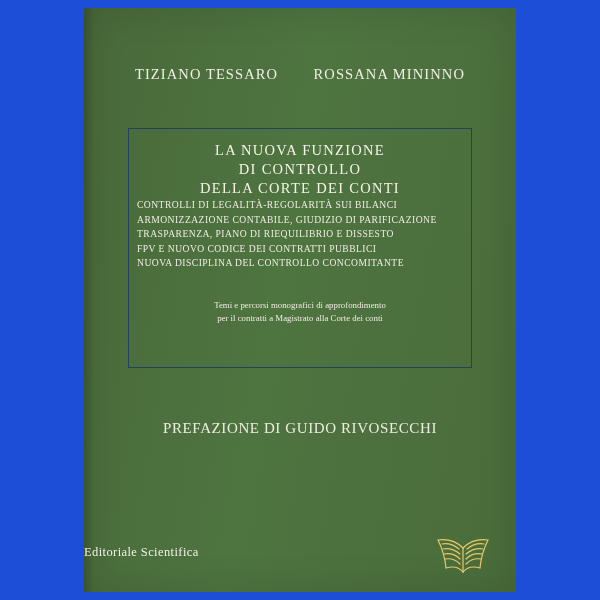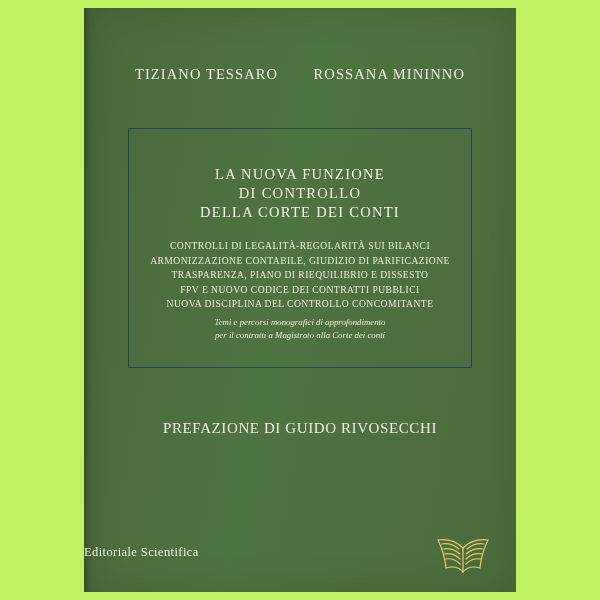--- a/index.html
+++ b/index.html
@@ -11,21 +11,21 @@
     width: 600px;
     height: 600px;
     font-family: "Liberation Serif", serif;
     overflow: hidden;
   }
 
   .page {
     position: relative;
     width: 600px;
     height: 600px;
-    background: #bef264;
+    background: #1d4ed8;
   }
 
   
   .cover {
     position: absolute;
     left: 84px;
     top: 8px;
     width: 432px;
     height: 584px;
     background: #4b6e3c;
@@ -69,49 +69,47 @@
     position: absolute;
     left: 44px;
     top: 120px;
     width: 344px;
     height: 240px;
     border: 1.5px solid #22425e;
     box-sizing: border-box;
   }
 
   .title-block {
-    margin-top: 36px;
+    margin-top: 12px;
     text-align: center;
     color: #f6f3e9;
     font-size: 14.5px;
     letter-spacing: 1.3px;
     line-height: 19px;
     font-variant: small-caps;
     text-transform: uppercase;
     font-family: Liberation Serif, serif;
   }
 
   .subjects {
-    margin-top: 17px;
-    text-align: center;
+    text-align: left;
     color: #efece1;
     font-size: 9.6px;
     letter-spacing: 0.45px;
     line-height: 14.5px;
     font-variant: small-caps;
     text-transform: uppercase;
     padding: 0 8px;
   }
 
   .tagline {
-    margin-top: 4px;
+    margin-top: 28px;
     text-align: center;
     color: #efece1;
     font-size: 8.8px;
-    font-style: italic;
     line-height: 13px;
     padding: 0 22px;
   }
 
   .preface {
     position: absolute;
     top: 412px;
     left: 0;
     width: 100%;
     text-align: center;

